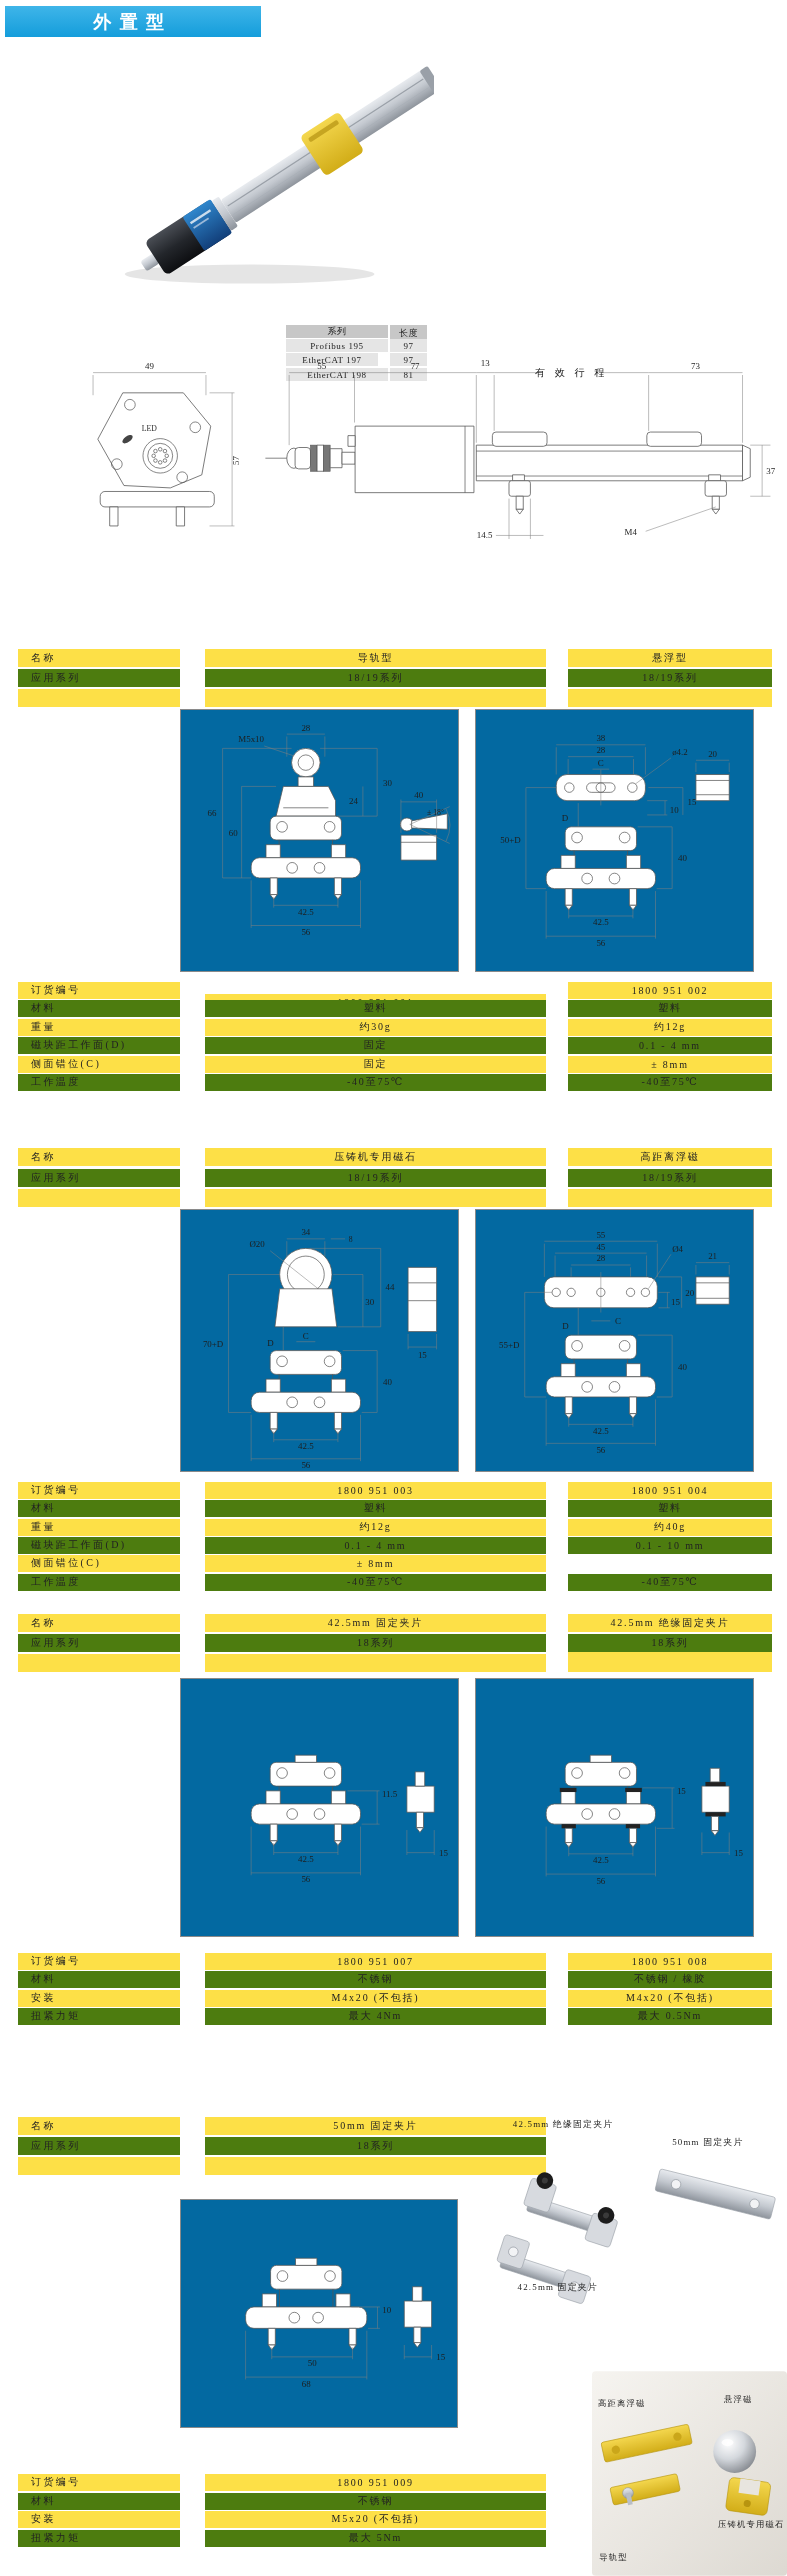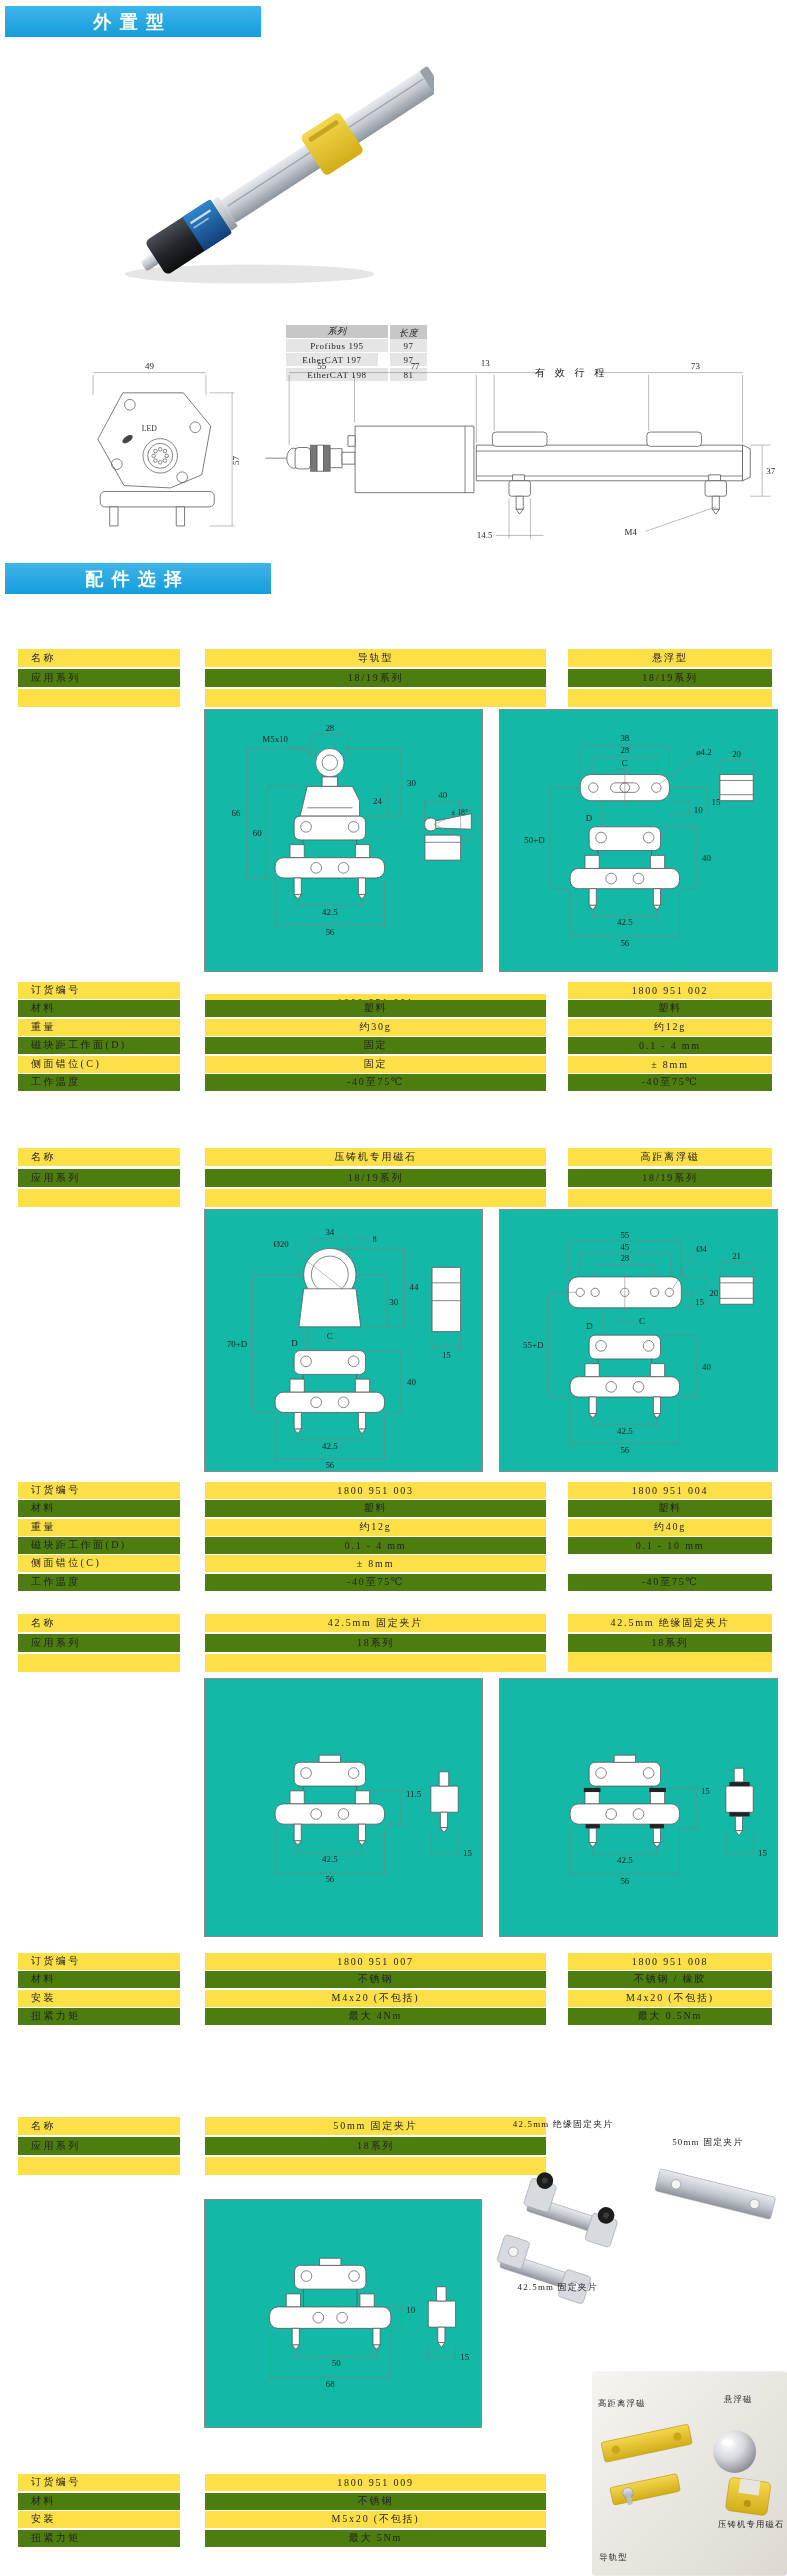--- a/index.html
+++ b/index.html
@@ -9,24 +9,24 @@
           background:linear-gradient(180deg,#3fb5e9,#149ddb);
           color:#fff;font-weight:bold;font-size:18px;letter-spacing:8.3px;
           font-family:"Liberation Sans","DejaVu Sans",sans-serif;}
   .trow{position:absolute;display:flex;align-items:center;justify-content:center;
         font-size:10px;color:#222;letter-spacing:1.8px;}
   .lab{left:18px;width:162px;justify-content:flex-start;padding-left:13px;box-sizing:border-box;letter-spacing:2.4px;}
   .c1{left:205px;width:341px;}
   .c2{left:568px;width:204px;}
   .h30{height:18px;} .h28{height:16.7px;}
   .dark{background:#fde047;} .light{background:#4d7c0f;}
-  .dbox{position:absolute;background:#14b8a6;border:0.6px solid #8a8a8a;margin-left:24px;}
+  .dbox{position:absolute;background:#0369a1;border:0.6px solid #8a8a8a;}
   .mtab{position:absolute;display:flex;align-items:center;justify-content:center;
         font-size:9px;color:#222;letter-spacing:0.6px;}
-  .mh{background:#c7c7c7;font-style:italic;} .mr{background:#e5e5e5;}
+  .mh{background:#c7c7c7;} .mr{background:#e5e5e5;}
   svg .ln{stroke:#555;fill:none;stroke-width:1.2;}
   svg .part{fill:#ffffff;stroke:#555;stroke-width:1.3;stroke-linejoin:round;}
   svg .dim{stroke:#808080;fill:none;stroke-width:0.9;}
   svg .dimtxt{font-family:"Liberation Serif","DejaVu Serif",serif;font-size:15px;fill:#1e1e1e;}
   svg .small{font-size:13px;}
   svg .photolbl{font-family:"Liberation Serif","DejaVu Serif",serif;font-size:15px;fill:#1e1e1e;letter-spacing:2px;}
 </style>
 </head>
 <body>
 
@@ -168,21 +168,20 @@
     <line class="dim" x1="1226" y1="150" x2="1226" y2="236"></line>
     <text class="dimtxt" x="1233" y="198">37</text>
     <line class="dim" x1="800" y1="240" x2="800" y2="308"></line>
     <line class="dim" x1="836" y1="240" x2="836" y2="308"></line>
     <line class="dim" x1="778" y1="302" x2="858" y2="302"></line>
     <text class="dimtxt" x="772" y="307" text-anchor="end">14.5</text>
     <text class="dimtxt" x="1005" y="302" text-anchor="middle">M4</text>
     <line class="dim" x1="1030" y1="295" x2="1148" y2="254"></line>
   </svg>
 
-  <div class="banner" style="left:4.8px;top:563px;width:266px;height:31px;">配件选择</div>
 
   <div class="trow lab h30 dark" style="top:649px">名称</div>
   <div class="trow c1 h30 dark" style="top:649px">导轨型</div>
   <div class="trow c2 h30 dark" style="top:649px">悬浮型</div>
   <div class="trow lab h30 light" style="top:669px">应用系列</div>
   <div class="trow c1 h30 light" style="top:669px">18/19系列</div>
   <div class="trow c2 h30 light" style="top:669px">18/19系列</div>
   <div class="trow lab h30 dark" style="top:689px"></div>
   <div class="trow c1 h30 dark" style="top:689px"></div>
   <div class="trow c2 h30 dark" style="top:689px"></div>

